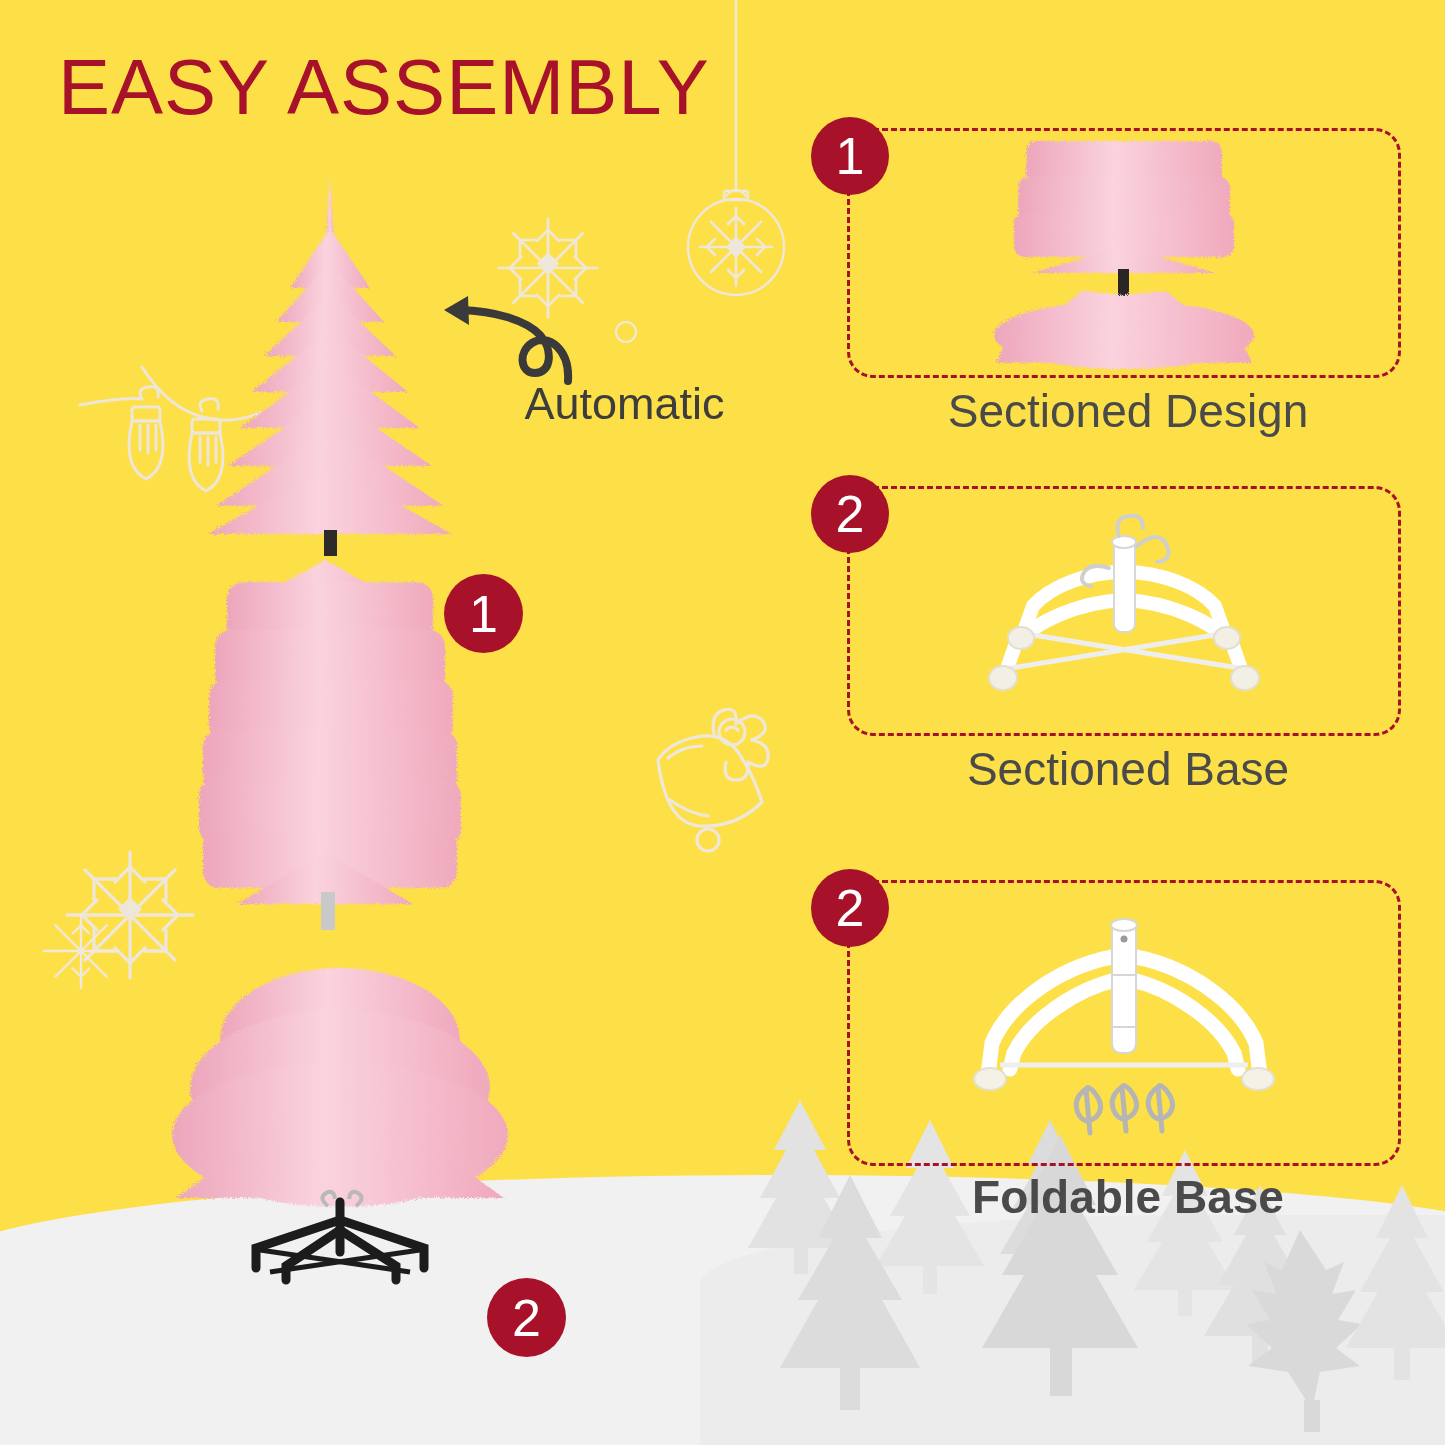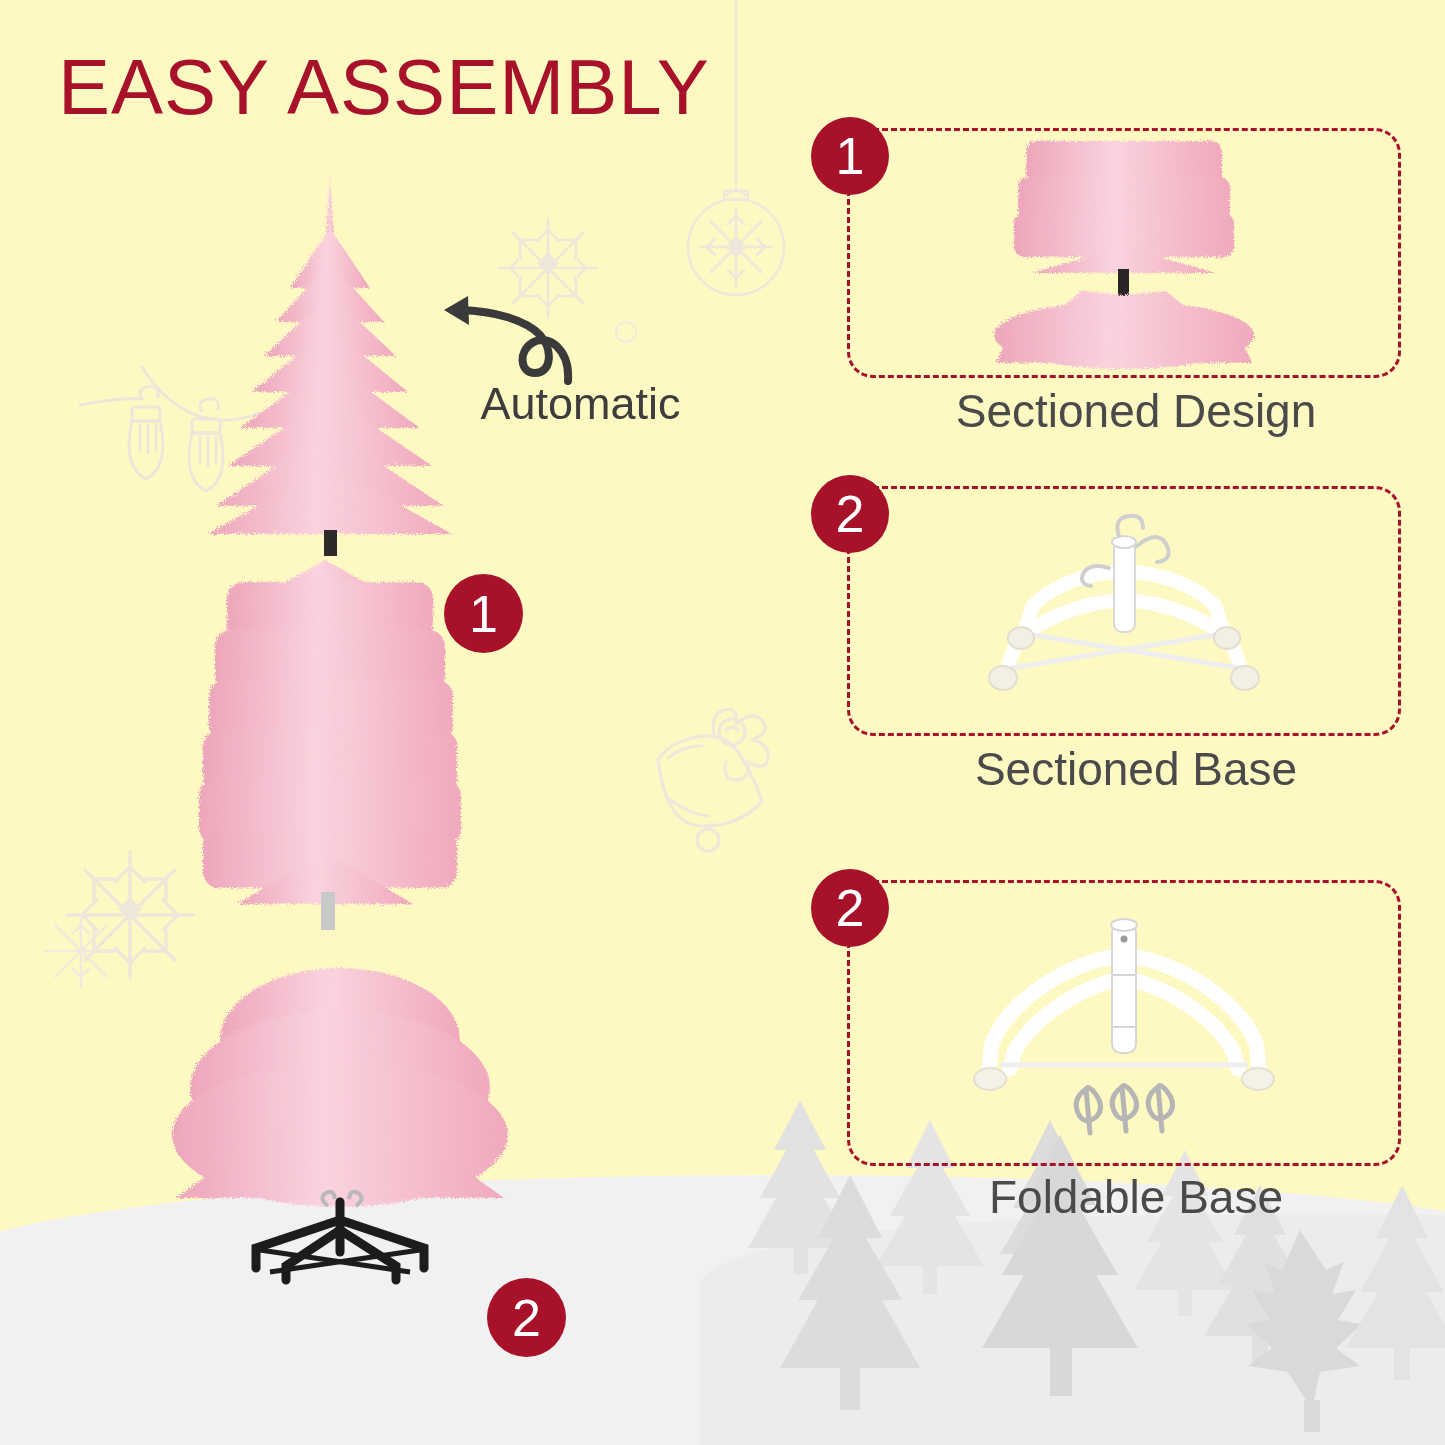--- a/index.html
+++ b/index.html
@@ -2,39 +2,39 @@
 <html><head>
 <meta charset="utf-8">
 <style>
   html,body{margin:0;padding:0;}
   body{
     width:1445px;height:1445px;
     background:#ffffff;
     font-family:"Liberation Sans", sans-serif;
     overflow:hidden;
   }
-  #stage{position:relative;width:1445px;height:1445px;overflow:hidden;background:#fef9c3;}
+  #stage{position:relative;width:1445px;height:1445px;overflow:hidden;background:#fde047;}
 
   
   .bg-layer{position:absolute;inset:0;pointer-events:none;}
   .ground{position:absolute;left:-60px;top:1175px;width:1600px;height:340px;
           background:#f1f1f1;border-radius:52% 48% 0 0 / 90px 70px 0 0;}
   .ground2{position:absolute;left:700px;top:1215px;width:820px;height:300px;
           background:#ececec;border-radius:60% 0 0 0 / 70px 0 0 0;}
 
   
   .title{
     position:absolute;left:58px;top:48px;
     font-size:78px;letter-spacing:1px;font-weight:400;
     color:#a8112a;line-height:1;white-space:nowrap;
   }
 
   
   .auto-text{
-    position:absolute;left:448px;top:375px;width:265px;
+    position:absolute;left:492px;top:375px;width:265px;
     text-align:center;font-size:45px;line-height:1.28;
     color:#3d3d3d;font-weight:300;
   }
   .auto-arrow{position:absolute;left:440px;top:293px;width:135px;height:95px;}
 
   
   .badge{
     position:absolute;border-radius:50%;background:#a8112a;
     color:#fff;display:flex;align-items:center;justify-content:center;
     font-weight:400;line-height:1;
@@ -49,28 +49,28 @@
     border:3px dashed #a8112a;border-radius:26px;box-sizing:border-box;
     background:transparent;
   }
   .panel .badge-p{
     position:absolute;left:0px;top:-11px;width:78px;height:78px;
     border-radius:50%;background:#a8112a;color:#fff;
     display:flex;align-items:center;justify-content:center;
     font-size:52px;line-height:1;z-index:4;
   }
   .panel .caption{
-    position:absolute;left:48px;top:258px;width:554px;text-align:center;
+    position:absolute;left:40px;top:258px;width:554px;text-align:center;
     font-size:46px;color:#4a4a4a;font-weight:300;line-height:1.1;
   }
   #panel1{top:128px;}
   #panel2{top:486px;}
   #panel3{top:880px;}
   #panel3 .frame{height:286px;}
-  #panel3 .caption{top:292px;}
+  #panel3 .caption{top:292px;font-weight:bold;}
 
   .panel-art{position:absolute;left:36px;top:0;width:554px;height:250px;z-index:2;
              display:flex;align-items:center;justify-content:center;overflow:hidden;}
   #panel3 .panel-art{height:286px;}
 
   
   .tree-wrap{position:absolute;}
   #tree-top{left:180px;top:170px;width:310px;height:400px;}
   #tree-mid{left:175px;top:552px;width:330px;height:390px;}
   #tree-bot{left:160px;top:930px;width:360px;height:360px;}

